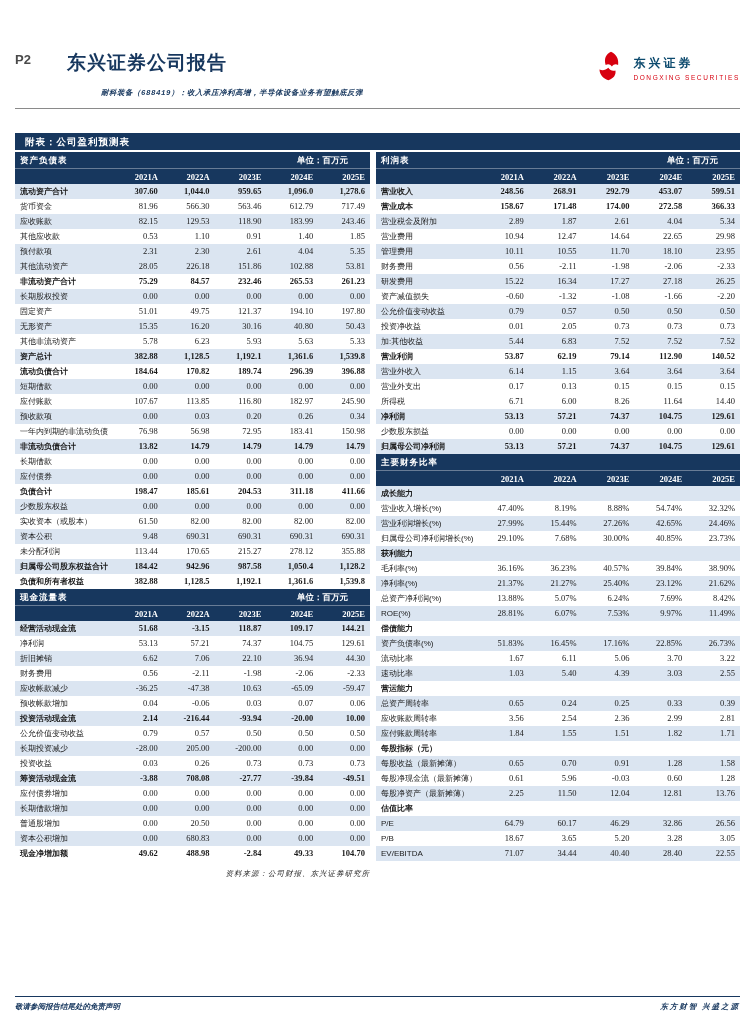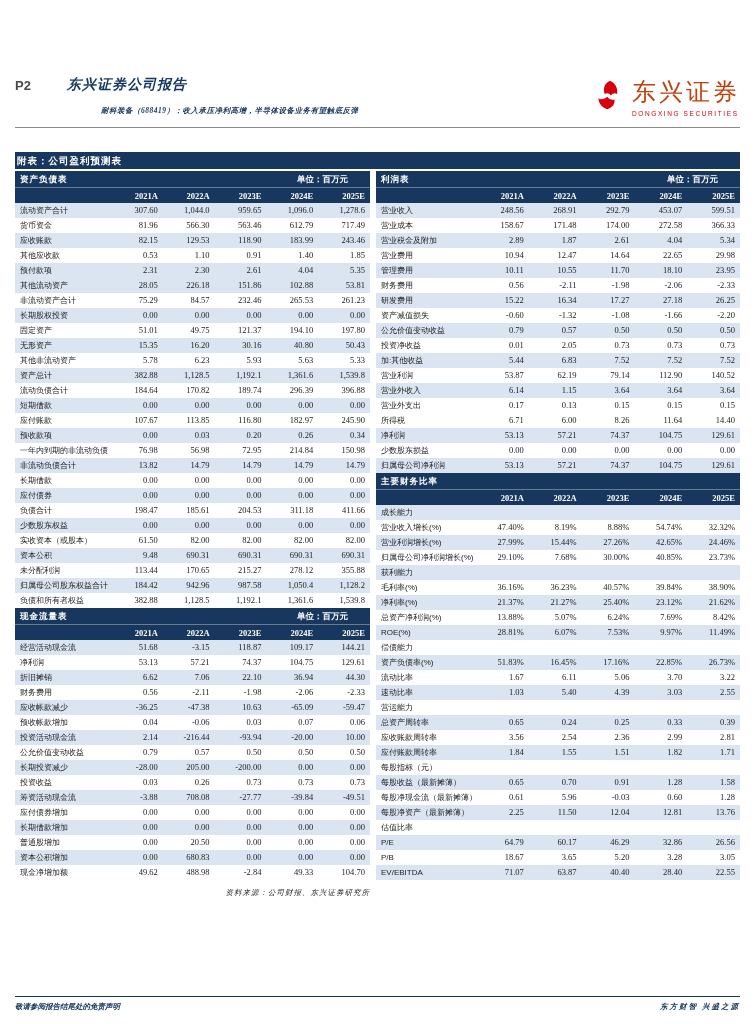--- a/index.html
+++ b/index.html
@@ -2,67 +2,67 @@
 <html><head>
 <meta charset="utf-8">
 <style>
   * { margin:0; padding:0; box-sizing:border-box; }
   html,body { background:#ffffff; }
   body { font-family:"Liberation Sans","DejaVu Sans",sans-serif; color:#1a1a1a; }
   .page { position:relative; width:755px; height:1024px; background:#fff; overflow:hidden; }
   .inner { margin:0 15px; }
 
   
-  header { display:flex; justify-content:space-between; align-items:flex-start; padding-top:76px; }
+  header { display:flex; justify-content:space-between; align-items:flex-start; padding-top:50px; }
   .hdr-left { display:flex; align-items:flex-start; gap:36px; }
   .pagenum { font-size:13px; color:#4a4a4a; font-weight:bold; padding-top:2px; }
-  .rpt-title { font-size:14px; font-weight:bold; color:#17375e; letter-spacing:1px;font-style:italic; }
+  .rpt-title { font-size:19px; font-weight:bold; color:#17375e; letter-spacing:1px; }
   .rpt-sub { margin-top:12px; margin-left:34px; font-size:7.5px; font-style:italic; font-weight:bold;
-             color:#17375e; font-family:Liberation Serif, serif; letter-spacing:.5px; }
+             color:#17375e; font-family:Liberation Mono, monospace; letter-spacing:.5px; }
   .logo { display:flex; align-items:center; gap:6px; }
-  .logo-cn { font-size:24px; font-weight:normal; color:#c2410c; letter-spacing:3px;
+  .logo-cn { font-size:12px; font-weight:bold; color:#0c4a6e; letter-spacing:3px;
              font-family:"Liberation Serif","DejaVu Serif",serif; }
   .logo-en { font-size:6.5px; color:#d7000f; letter-spacing:1.6px; margin-top:2px; }
   .hdr-rule { border-bottom:1.5px solid #8a8a8a; margin-top:10px; }
 
   
   .band { margin-top:24px; background:#17375e; color:#fff; font-weight:bold; font-size:9.5px;
-          height:17px; line-height:17px; padding-left:2px; letter-spacing:1px; }
+          height:17px; line-height:17px; padding-left:10px; letter-spacing:1px; }
 
   
   .tables { display:flex; gap:6px; margin-top:2px; }
   .col { display:flex; flex-direction:column; }
   .col.left  { width:355px; --lab:96px; }
   .col.right { width:364px; --lab:100px; }
 
   .sec-head { display:flex; justify-content:space-between; background:#17375e;
               color:#fff; font-weight:bold; height:16px; line-height:16px; font-size:8.5px;
               padding:0 22px 0 5px; }
   .sec-head .sec-title { letter-spacing:1px; }
   .sec-years { display:grid; grid-template-columns:var(--lab) repeat(5,1fr); background:#17375e;
                color:#fff; font-weight:bold; height:16px; line-height:16px; font-size:8.5px;
                border-top:1px solid rgba(255,255,255,.35); }
   .sec-years .yr { font-family:"Liberation Serif","DejaVu Serif",serif; }
 
   .tr { display:grid; grid-template-columns:var(--lab) repeat(5,1fr); height:15px; line-height:15px;
         font-size:8.5px; }
   .tr.alt { background:#dbe5f1; }
-  .tr.bd  { font-weight:normal; }
+  .tr.bd  { font-weight:bold; }
   .td.label { padding-left:5px; font-size:8px; white-space:nowrap; overflow:hidden; }
   .td.num { text-align:right; padding-right:5px; white-space:nowrap;
             font-family:"Liberation Serif","DejaVu Serif",serif; font-variant-numeric:tabular-nums; }
 
   .source { margin-top:8px; padding-left:4px; font-size:7.5px; font-style:italic; color:#222;
             font-family:"Liberation Serif","DejaVu Serif",serif; letter-spacing:1px;text-align:right; }
 
   
   footer { position:absolute; left:15px; right:15px; bottom:12px; border-top:1px solid #17375e;
            padding-top:5px; display:flex; justify-content:space-between; font-size:7.5px;
            color:#17375e; font-style:italic; font-weight:bold;
-           font-family:Liberation Sans, sans-serif; }
+           font-family:Liberation Serif, serif; }
   footer .slogan { letter-spacing:2px; }
 </style>
 </head>
 <body>
 
 <div class="page">
   <div class="inner">
 
     <header>
       <div class="hdr-left">
@@ -232,21 +232,21 @@
                 <span class="td num">0.03</span>
                 <span class="td num">0.20</span>
                 <span class="td num">0.26</span>
                 <span class="td num">0.34</span>
               </div>
               <div class="tr">
                 <span class="td label">一年内到期的非流动负债</span>
                 <span class="td num">76.98</span>
                 <span class="td num">56.98</span>
                 <span class="td num">72.95</span>
-                <span class="td num">214.84</span>
+                <span class="td num">183.41</span>
                 <span class="td num">150.98</span>
               </div>
               <div class="tr alt bd">
                 <span class="td label">非流动负债合计</span>
                 <span class="td num">13.82</span>
                 <span class="td num">14.79</span>
                 <span class="td num">14.79</span>
                 <span class="td num">14.79</span>
                 <span class="td num">14.79</span>
               </div>
@@ -836,21 +836,21 @@
                 <span class="td label">P/B</span>
                 <span class="td num">18.67</span>
                 <span class="td num">3.65</span>
                 <span class="td num">5.20</span>
                 <span class="td num">3.28</span>
                 <span class="td num">3.05</span>
               </div>
               <div class="tr alt">
                 <span class="td label">EV/EBITDA</span>
                 <span class="td num">71.07</span>
-                <span class="td num">63.87</span>
+                <span class="td num">34.44</span>
                 <span class="td num">40.40</span>
                 <span class="td num">28.40</span>
                 <span class="td num">22.55</span>
               </div>
             </div>
         </section>
       </div>
 
     </div>
 

